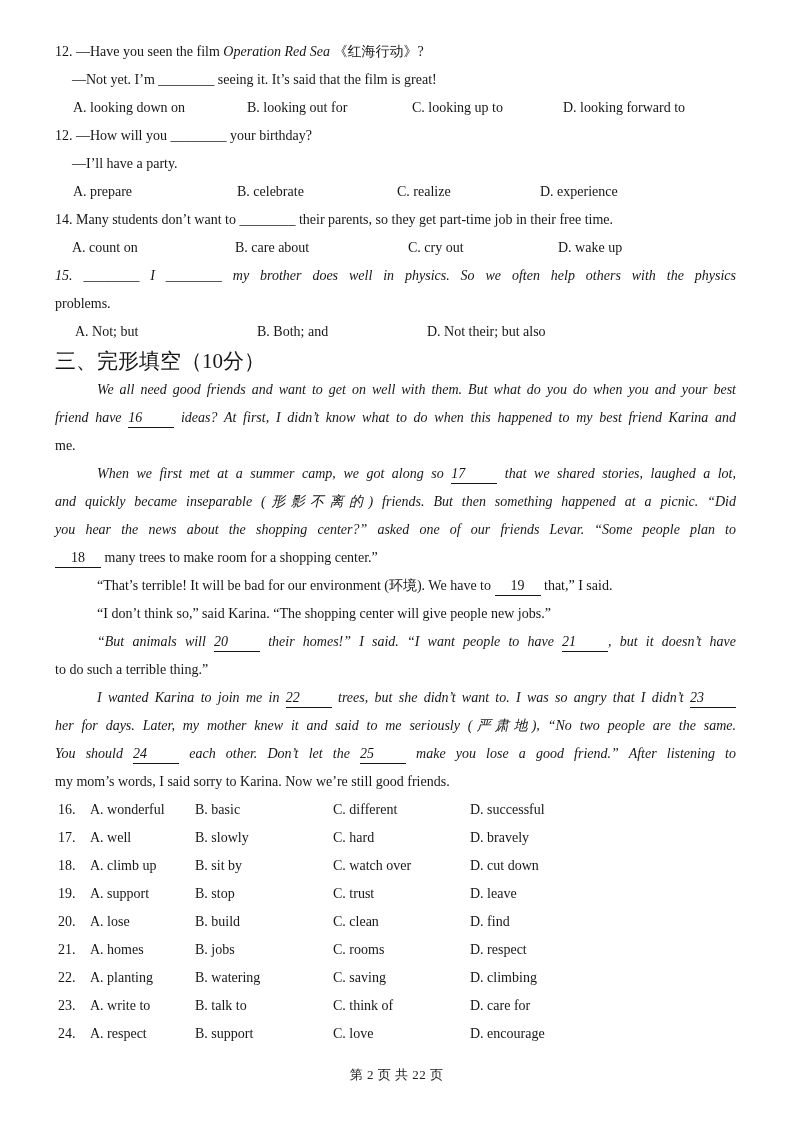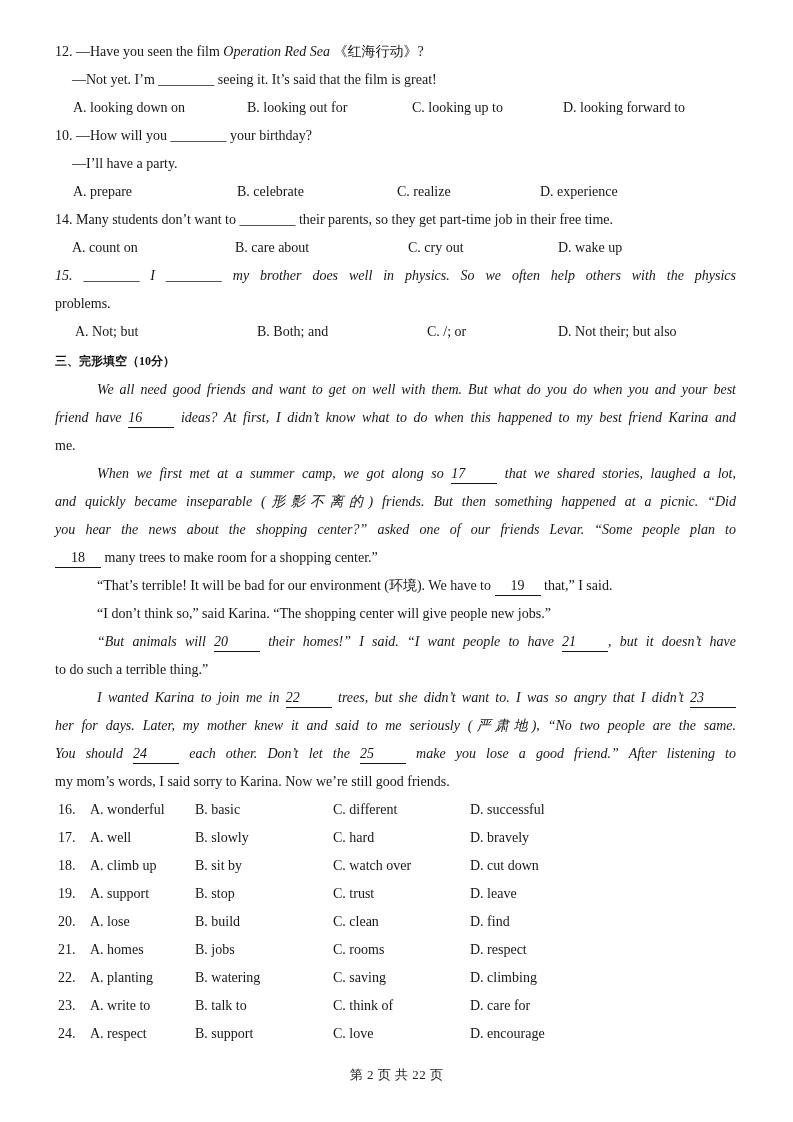--- a/index.html
+++ b/index.html
@@ -14,21 +14,21 @@
   .line { min-height:28px; line-height:28px; }
   .j { text-align:justify; text-align-last:justify;font-style:italic; }
   .ind { padding-left:17px; }     
   .pind { text-indent:42px; }     
   .it { font-style:italic; }
   .blank {
     display:inline-block; min-width:46px; text-align:center;
     border-bottom:1px solid #161616; line-height:16px; height:18px;
     text-indent:0;
   }
-  .heading { height:30px; line-height:30px; font-weight:700; font-size:12px; }
+  .heading { height:30px; line-height:30px; font-weight:400; font-size:21px; }
   .opt-row { display:flex;align-items:flex-end; }
   .opt-row .cell { flex:0 0 auto; white-space:nowrap; }
   .footer {
     position:absolute; left:0; right:0; top:1066px;
     text-align:center; font-size:13px; letter-spacing:0.5px; color:#222;
   }
 </style>
 </head>
 <body>
 
@@ -39,21 +39,21 @@
     <div class="line ind">—Not yet. I’m ________ seeing it. It’s said that the film is great!</div>
     <div class="line opt-row" style="padding-left:18px">
       <span class="cell" style="width:174px">A. looking down on</span>
       <span class="cell" style="width:165px">B. looking out for</span>
       <span class="cell" style="width:151px">C. looking up to</span>
       <span class="cell">D. looking forward to</span>
     </div>
   </section>
 
   <section>
-    <div class="line">10. —How will you ________ your birthday?</div>
+    <div class="line">12. —How will you ________ your birthday?</div>
     <div class="line ind">—I’ll have a party.</div>
     <div class="line opt-row" style="padding-left:18px">
       <span class="cell" style="width:164px">A. prepare</span>
       <span class="cell" style="width:160px">B. celebrate</span>
       <span class="cell" style="width:143px">C. realize</span>
       <span class="cell">D. experience</span>
     </div>
   </section>
 
   <section>
@@ -65,21 +65,20 @@
       <span class="cell">D. wake up</span>
     </div>
   </section>
 
   <section>
     <div class="line j">15. ________ I ________ my brother does well in physics. So we often help others with the physics</div>
     <div class="line">problems.</div>
     <div class="line opt-row" style="padding-left:20px">
       <span class="cell" style="width:182px">A. Not; but</span>
       <span class="cell" style="width:170px">B. Both; and</span>
-      <span class="cell" style="width:131px">C. /; or</span>
       <span class="cell">D. Not their; but also</span>
     </div>
   </section>
 
   <div class="heading">三、完形填空（10分）</div>
 
   <section>
     <div class="line pind j"><span>We all need good friends and want to get on well with them. But what do you do when you and your best</span></div>
     <div class="line j"><span>friend have </span><span class="blank">16</span><span> ideas? At first, I didn’t know what to do when this happened to my best friend Karina and</span></div>
     <div class="line"><span>me.</span></div>

